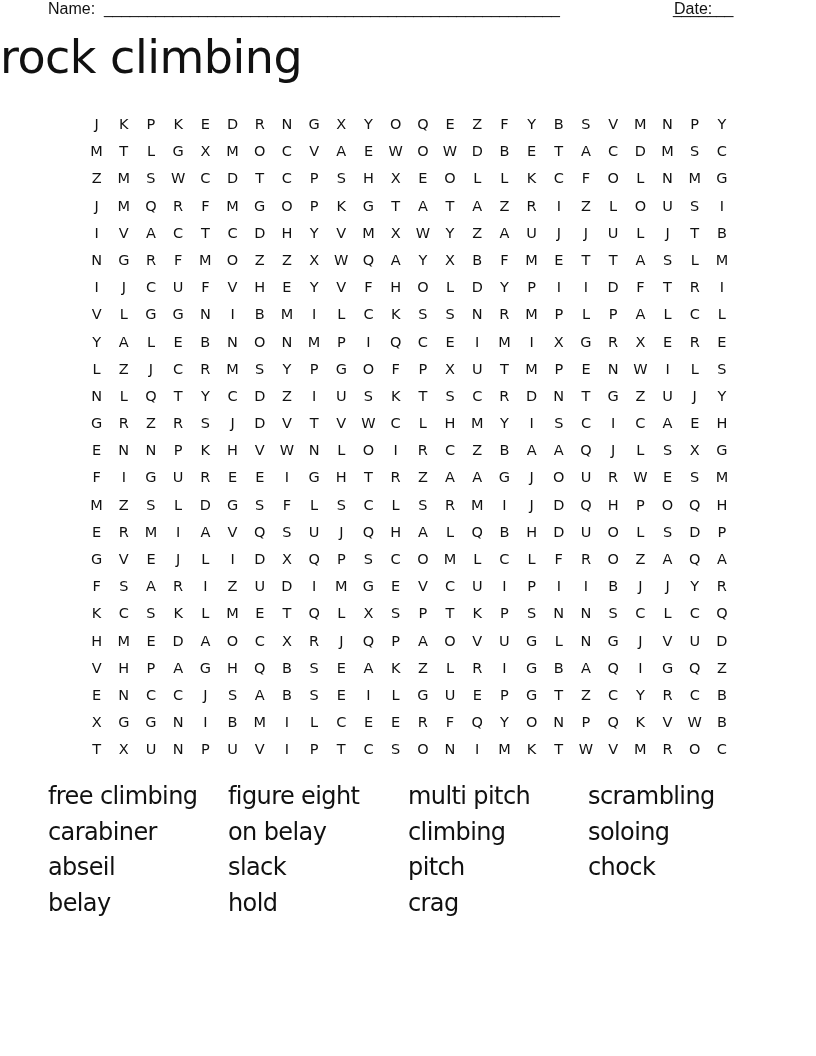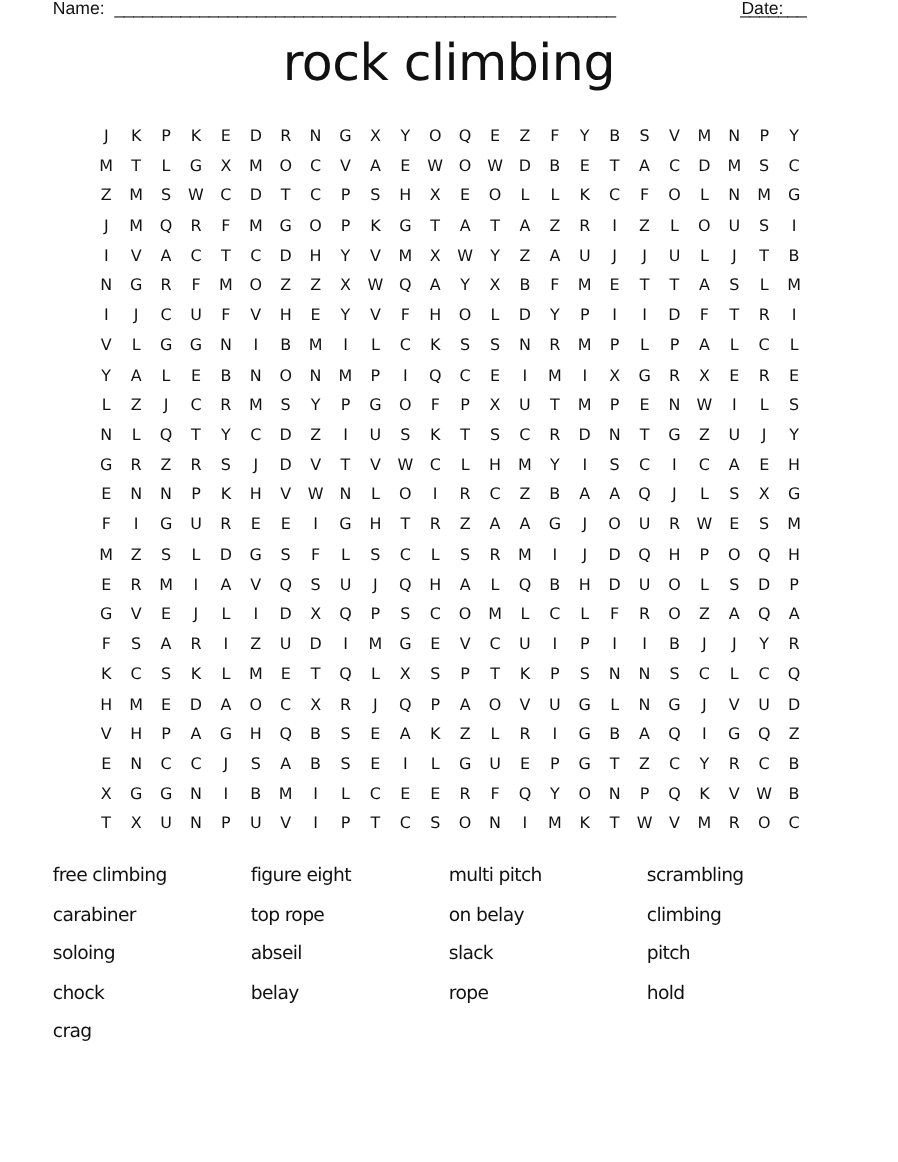--- a/index.html
+++ b/index.html
@@ -3,29 +3,29 @@
 <meta charset="utf-8">
 <style>
   html, body { margin: 0; padding: 0; background: #ffffff; }
   body { width: 816px; height: 1056px; position: relative; overflow: hidden; color: #111; }
   .header { position: absolute; top: 0; left: 48px; width: 700px; height: 20px;
     font-family: "Liberation Sans", sans-serif; font-size: 16px; color: #111; }
   .name-label { position: absolute; left: 0; top: 0; }
   .name-line { position: absolute; left: 56px; top: 0; letter-spacing: -0.3px; text-align: center; }
   .date-label { position: absolute; left: 579px; top: 0; margin-left: 47px; }
   .date-line { position: absolute; left: 625px; top: 0; letter-spacing: -0.3px; text-align: center; }
-  .title { position: absolute; top: 30px; left: 0; width: 816px; text-align: center;
+  .title { position: absolute; top: 30px; left: 0; width: 816px; 
     font-family: "DejaVu Sans", sans-serif; font-size: 46px; color: #111; letter-spacing: -0.5px; }
   .grid { position: absolute; left: 83px; top: 111px; width: 653px; height: 653px;
     display: grid; grid-template-columns: repeat(24, 27.2px); grid-auto-rows: 27.2px; }
   .cell { font-family: "DejaVu Sans", sans-serif; font-size: 14.5px; text-align: center;
     line-height: 27.2px; color: #111; }
   .words { position: absolute; left: 48px; top: 780px; width: 720px;
     display: grid; grid-template-columns: 180px 180px 180px 180px; grid-auto-rows: 35.5px; }
-  .word { font-family: "DejaVu Sans", sans-serif; font-size: 17px; color: #111; line-height: 32px; letter-spacing: -0.6px; }
+  .word { font-family: "DejaVu Sans", sans-serif; font-size: 24px; color: #111; line-height: 32px; letter-spacing: -0.6px; }
 </style>
 </head>
 <body>
 
 <div class="header">
   <span class="name-label">Name:</span>
   <span class="name-line">_____________________________________________________</span>
   <span class="date-label">Date:</span>
   <span class="date-line">_______</span>
 </div>
@@ -610,25 +610,23 @@
     <div class="cell">O</div>
     <div class="cell">C</div>
   </div>
 
 <div class="words" id="words">
     <div class="word">free climbing</div>
     <div class="word">figure eight</div>
     <div class="word">multi pitch</div>
     <div class="word">scrambling</div>
     <div class="word">carabiner</div>
-    <div class="word">top rope</div>
     <div class="word">on belay</div>
     <div class="word">climbing</div>
     <div class="word">soloing</div>
     <div class="word">abseil</div>
     <div class="word">slack</div>
     <div class="word">pitch</div>
     <div class="word">chock</div>
     <div class="word">belay</div>
-    <div class="word">rope</div>
     <div class="word">hold</div>
     <div class="word">crag</div>
   </div>
 
 </body></html>

